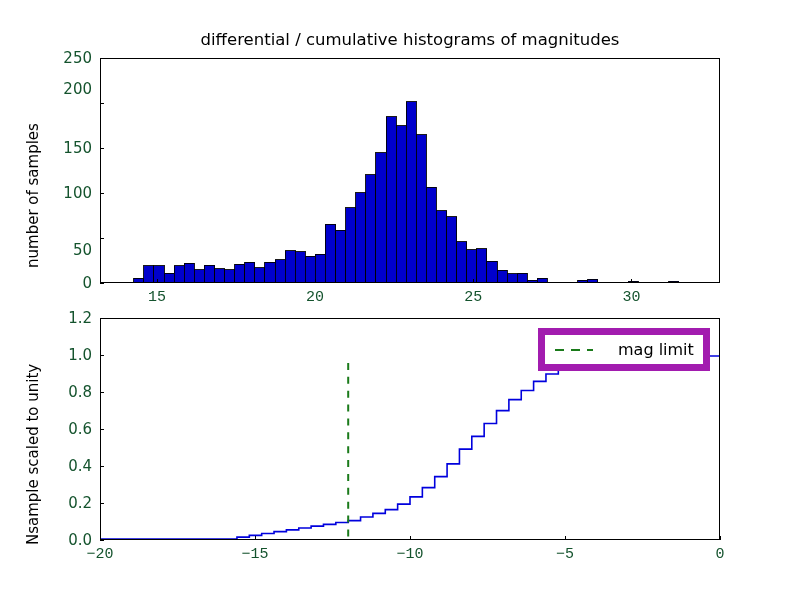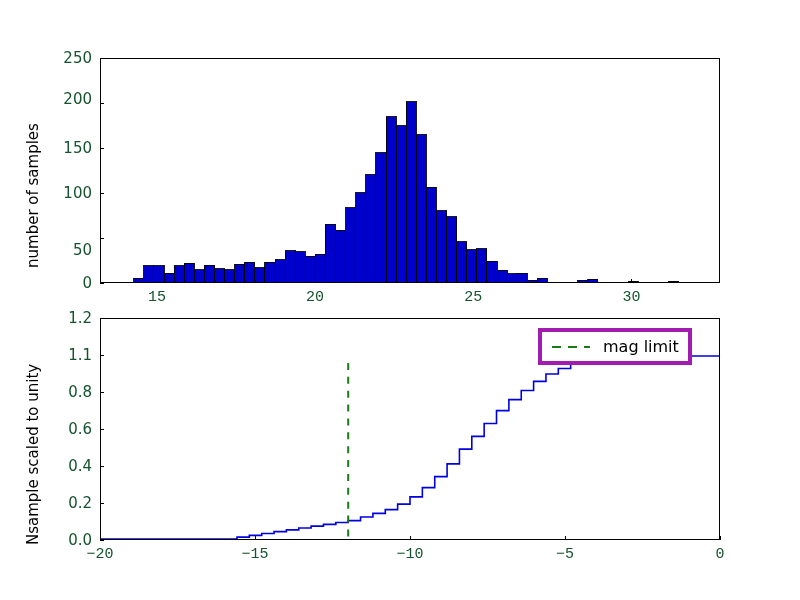--- a/index.html
+++ b/index.html
@@ -84,35 +84,36 @@
     font-size: 15px;
     color: #000;
     white-space: nowrap;
   }
 
   
   #legend {
     position: absolute;
     left: 538px; top: 328px;
     box-sizing: border-box;
-    border: 4px solid #a21caf;
+    border: 7px solid #a21caf;
     background: #ffffff;
     padding: 5px 9px;
     display: flex;
     align-items: center;
-    gap: 12px;
+    gap: 24px;
   }
   #legend .legend-line { width: 40px; height: 12px; display:block; }
   #legend .legend-text { font-size: 16px; color: #000; white-space: nowrap; }
 </style>
 </head>
 <body>
 
 <div id="figure">
 
+  <div id="chart-title">differential / cumulative histograms of magnitudes</div>
 
   <div class="axes" id="axes-top">
     <div class="plot-clip">
       <svg class="plot" id="svg-hist" viewBox="0 0 620 225" preserveAspectRatio="none">
           <rect x="32.90" y="221.40" width="10.12" height="3.60" fill="#0000cc" stroke="#000000" stroke-width="0.9" shape-rendering="crispEdges"></rect>
           <rect x="43.02" y="208.80" width="10.12" height="16.20" fill="#0000cc" stroke="#000000" stroke-width="0.9" shape-rendering="crispEdges"></rect>
           <rect x="53.14" y="208.80" width="10.12" height="16.20" fill="#0000cc" stroke="#000000" stroke-width="0.9" shape-rendering="crispEdges"></rect>
           <rect x="63.27" y="216.00" width="10.12" height="9.00" fill="#0000cc" stroke="#000000" stroke-width="0.9" shape-rendering="crispEdges"></rect>
           <rect x="73.39" y="208.80" width="10.12" height="16.20" fill="#0000cc" stroke="#000000" stroke-width="0.9" shape-rendering="crispEdges"></rect>
           <rect x="83.51" y="206.10" width="10.12" height="18.90" fill="#0000cc" stroke="#000000" stroke-width="0.9" shape-rendering="crispEdges"></rect>
@@ -161,21 +162,21 @@
 
   <div id="top-yticks">
       <div class="tick-label ytick" style="left: 52px; top: 283px; width: 40px;">0</div>
       <div class="tickmark y" style="left: 100px; top: 283px;"></div>
       <div class="tick-label ytick" style="left: 52px; top: 250px; width: 40px;">50</div>
       <div class="tickmark y" style="left: 100px; top: 238px;"></div>
       <div class="tick-label ytick" style="left: 52px; top: 193px; width: 40px;">100</div>
       <div class="tickmark y" style="left: 100px; top: 193px;"></div>
       <div class="tick-label ytick" style="left: 52px; top: 148px; width: 40px;">150</div>
       <div class="tickmark y" style="left: 100px; top: 148px;"></div>
-      <div class="tick-label ytick" style="left: 52px; top: 99px; width: 40px;">200</div>
+      <div class="tick-label ytick" style="left: 52px; top: 89px; width: 40px;">200</div>
       <div class="tickmark y" style="left: 100px; top: 103px;"></div>
       <div class="tick-label ytick" style="left: 52px; top: 58px; width: 40px;">250</div>
       <div class="tickmark y" style="left: 100px; top: 58px;"></div>
     </div>
 
   <div id="top-xticks">
       <div class="tick-label xtick" style="left: 156.939px; top: 289px;">15</div>
       <div class="tickmark x" style="left: 156.939px; top: 279px;"></div>
       <div class="tick-label xtick" style="left: 315.102px; top: 289px;">20</div>
       <div class="tickmark x" style="left: 315.102px; top: 279px;"></div>
@@ -200,21 +201,21 @@
       <div class="tick-label ytick" style="left: 48px; top: 540px; width: 44px;">0.0</div>
       <div class="tickmark y" style="left: 100px; top: 540px;"></div>
       <div class="tick-label ytick" style="left: 48px; top: 503px; width: 44px;">0.2</div>
       <div class="tickmark y" style="left: 100px; top: 503px;"></div>
       <div class="tick-label ytick" style="left: 48px; top: 466px; width: 44px;">0.4</div>
       <div class="tickmark y" style="left: 100px; top: 466px;"></div>
       <div class="tick-label ytick" style="left: 48px; top: 429px; width: 44px;">0.6</div>
       <div class="tickmark y" style="left: 100px; top: 429px;"></div>
       <div class="tick-label ytick" style="left: 48px; top: 392px; width: 44px;">0.8</div>
       <div class="tickmark y" style="left: 100px; top: 392px;"></div>
-      <div class="tick-label ytick" style="left: 48px; top: 355px; width: 44px;">1.1</div>
+      <div class="tick-label ytick" style="left: 48px; top: 355px; width: 44px;">1.0</div>
       <div class="tickmark y" style="left: 100px; top: 355px;"></div>
       <div class="tick-label ytick" style="left: 48px; top: 318px; width: 44px;">1.2</div>
       <div class="tickmark y" style="left: 100px; top: 318px;"></div>
     </div>
   <div id="bottom-xticks">
       <div class="tick-label xtick" style="left: 100px; top: 546px;">−20</div>
       <div class="tickmark x" style="left: 100px; top: 536px;"></div>
       <div class="tick-label xtick" style="left: 255px; top: 546px;">−15</div>
       <div class="tickmark x" style="left: 255px; top: 536px;"></div>
       <div class="tick-label xtick" style="left: 410px; top: 546px;">−10</div>

